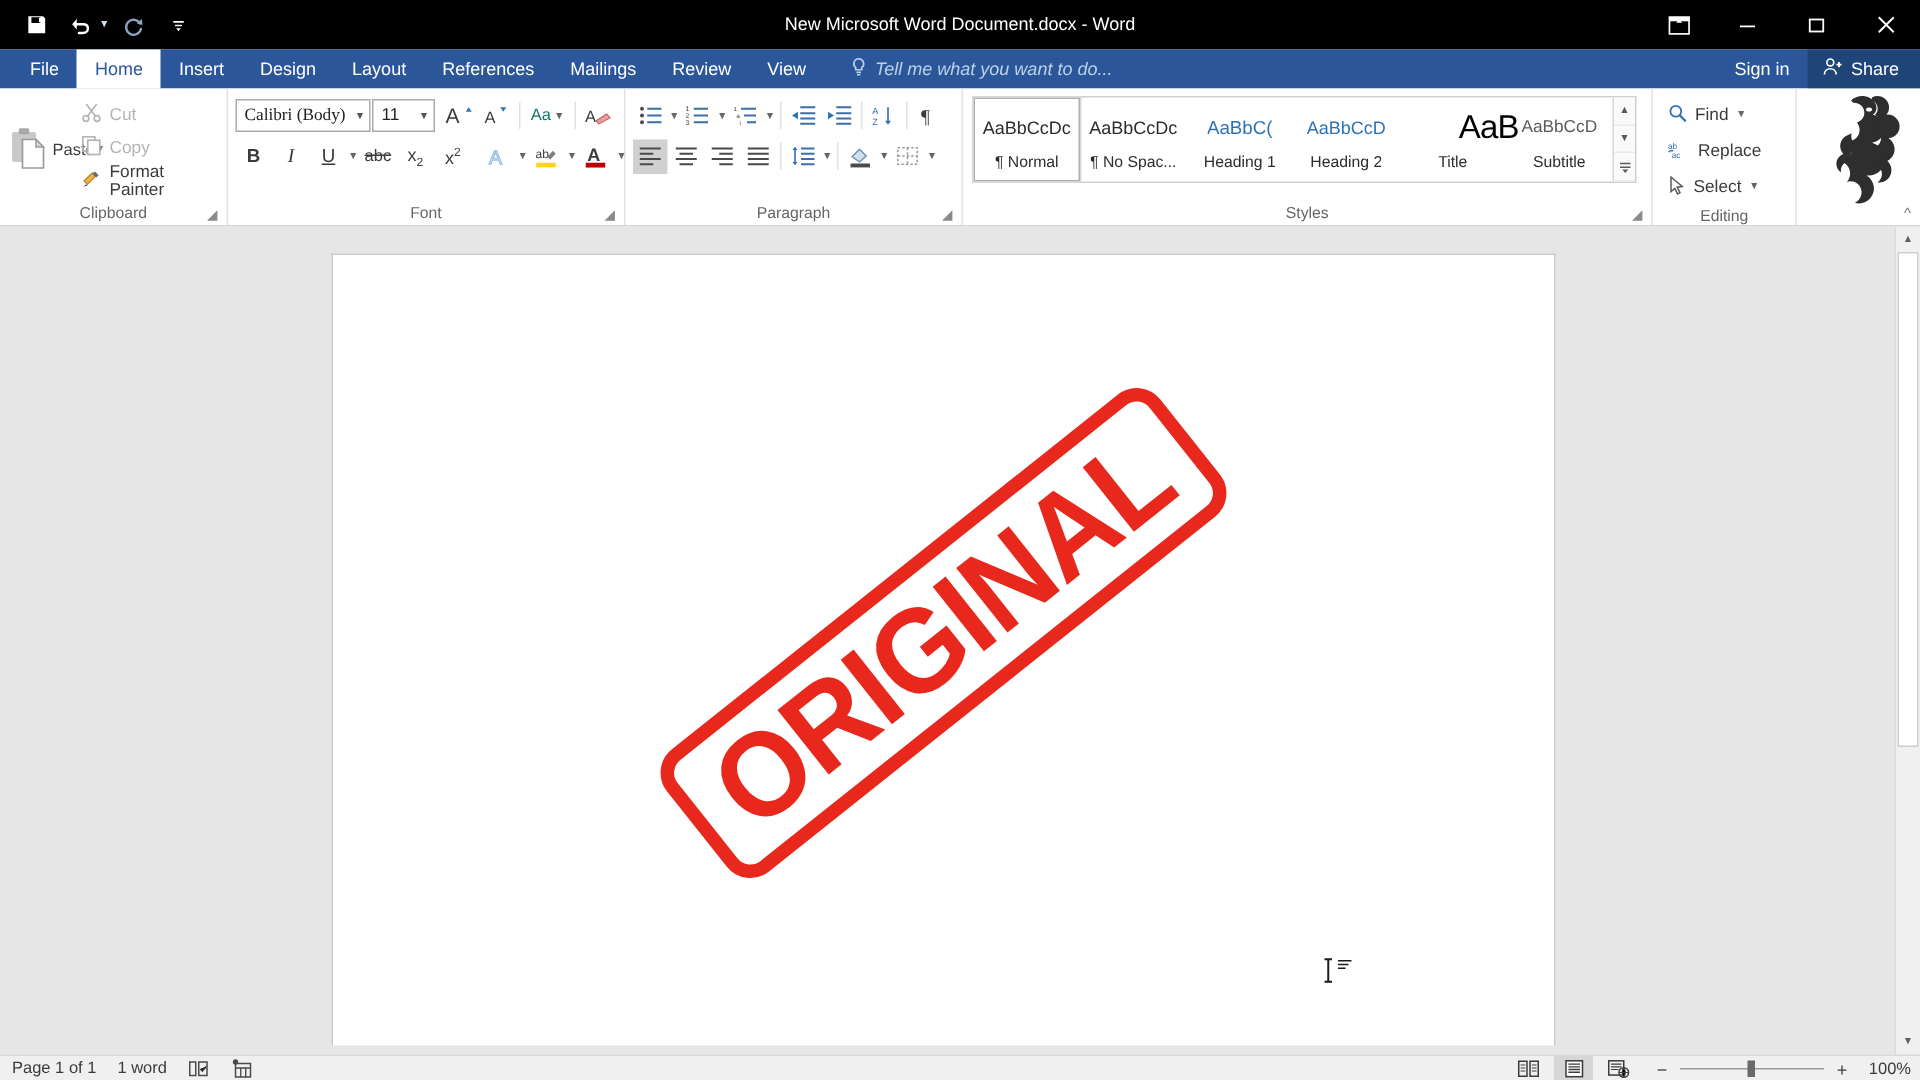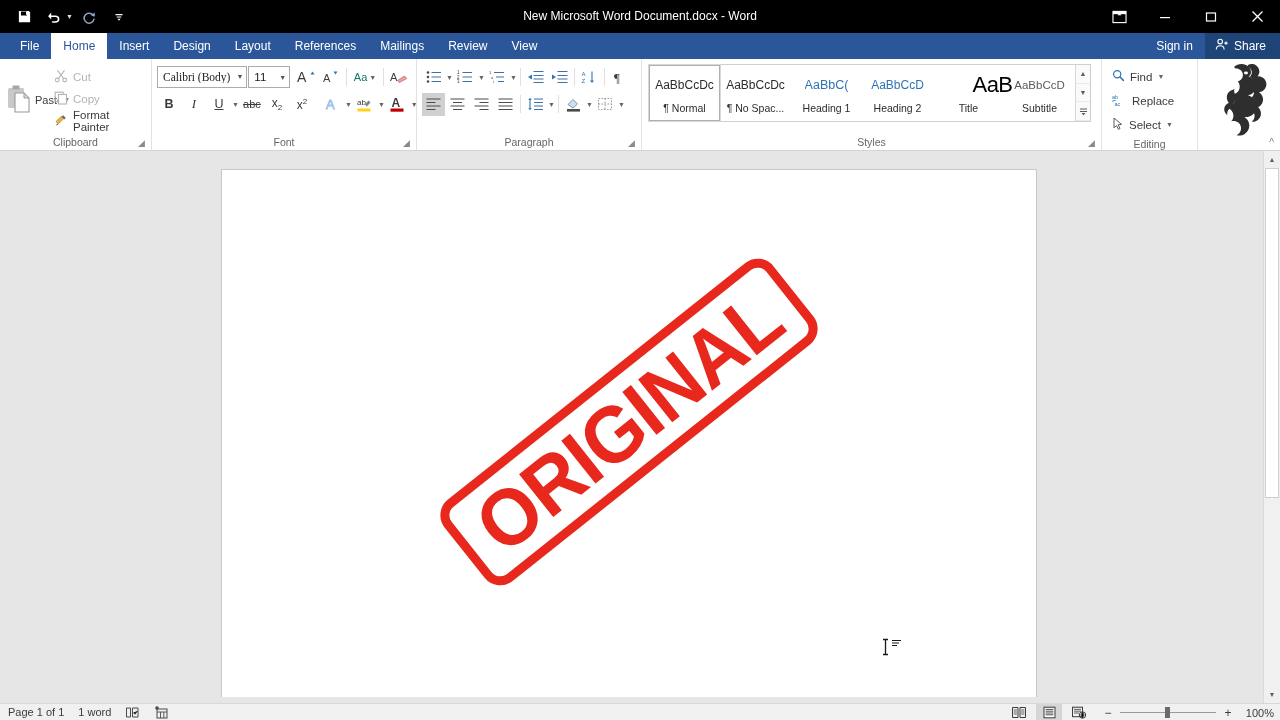--- a/index.html
+++ b/index.html
@@ -374,20 +374,29 @@
   <div class="tab">File</div>
   <div class="tab active">Home</div>
   <div class="tab">Insert</div>
   <div class="tab">Design</div>
   <div class="tab">Layout</div>
   <div class="tab">References</div>
   <div class="tab">Mailings</div>
   <div class="tab">Review</div>
   <div class="tab">View</div>
 
+  <div class="tellme">
+    <span class="bulb">
+      <svg width="11" height="13" viewBox="0 0 11 13">
+          <path fill="none" stroke="#bcd0e8" stroke-width="1.1" d="M5.5 1.2a3.3 3.3 0 0 0-2 5.9v1.4h4V7.1a3.3 3.3 0 0 0-2-5.9z"></path>
+          <path stroke="#bcd0e8" stroke-width="1.1" d="M4 10.2h3M4.4 11.8h2.2"></path>
+        </svg>
+    </span>
+    <span>Tell me what you want to do...</span>
+  </div>
 
   <div class="signin-area">
     <div class="signin">Sign in</div>
     <div class="share">
       <span>
         <svg width="14" height="13" viewBox="0 0 14 13">
             <circle cx="5.2" cy="3.6" r="2.3" fill="none" stroke="#fff" stroke-width="1.1"></circle>
             <path fill="none" stroke="#fff" stroke-width="1.1" d="M1.3 11.6c0-2.2 1.7-3.8 3.9-3.8s3.9 1.6 3.9 3.8"></path>
             <path stroke="#fff" stroke-width="1.2" d="M11 3.4v3.4M9.3 5.1h3.4"></path>
           </svg>

